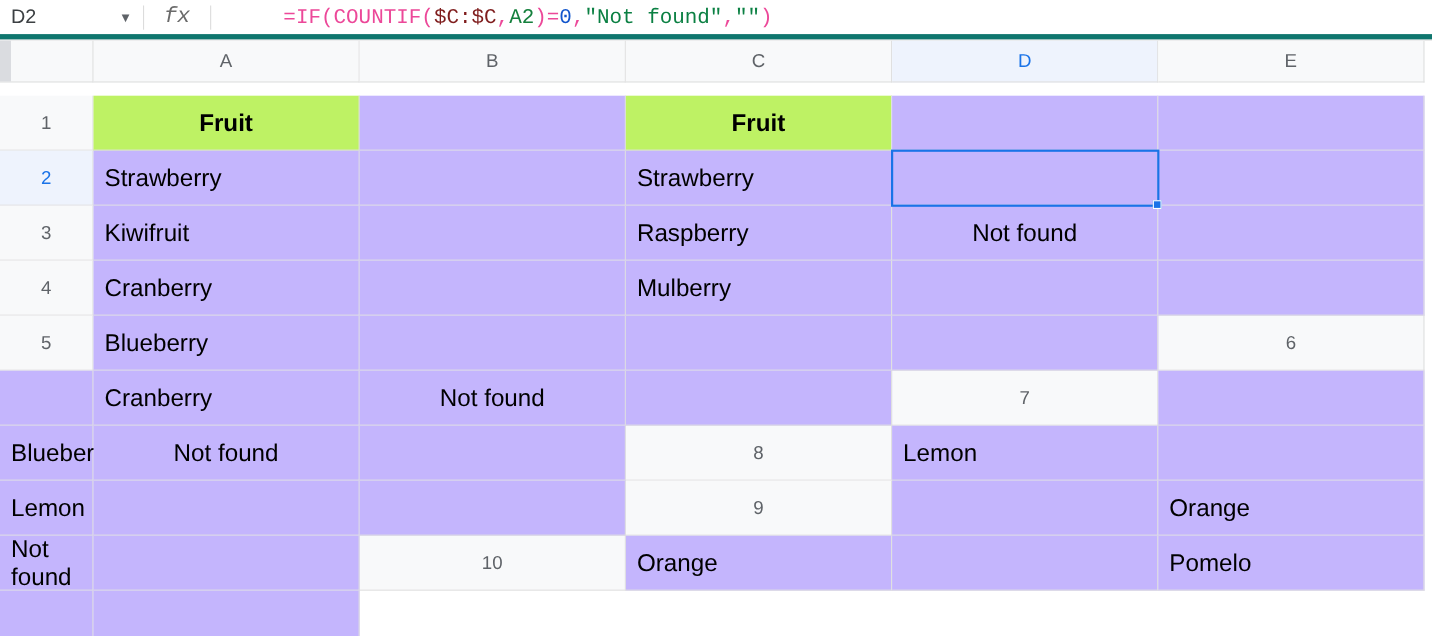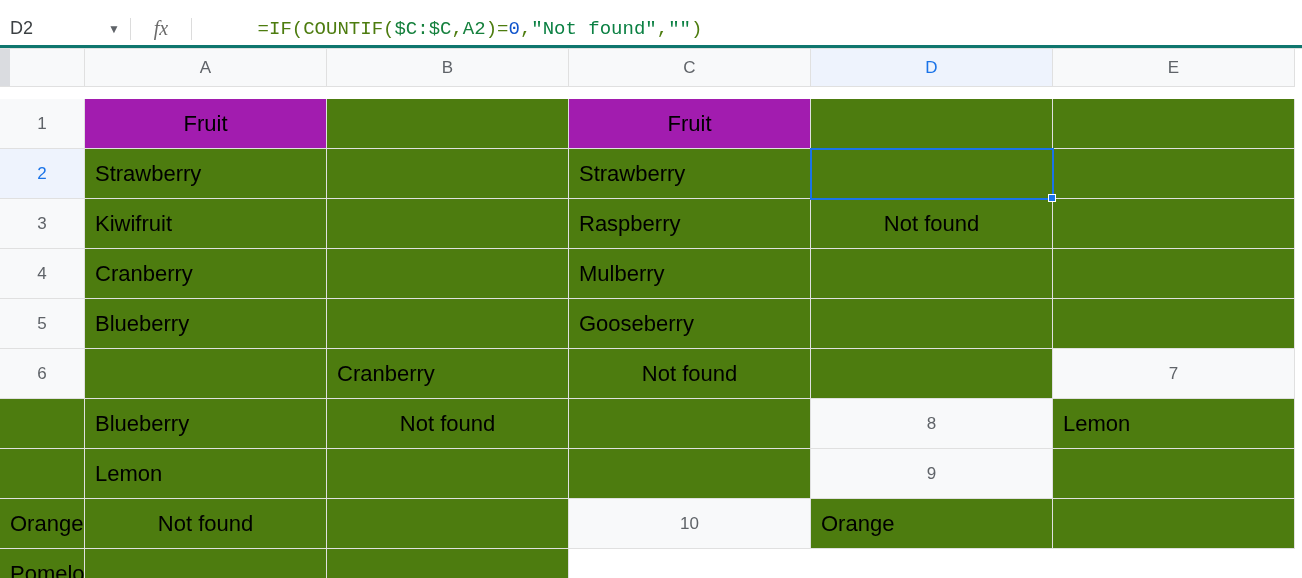--- a/index.html
+++ b/index.html
@@ -6,59 +6,58 @@
   body {
     margin: 0;
     font-family: Arial, sans-serif;
     background: #fff;
     color: #202124;
   }
   .formula-bar {
     display: flex;
     align-items: center;
     height: 36px;
-    border-bottom: 3px solid #0f766e;
+    border-bottom: 5px solid #0f766e;
     font-size: 18px;
-    margin-top: 12px;
   }
   .name-box {
     width: 130px;
     padding-left: 10px;
     display: flex;
     align-items: center;
     justify-content: space-between;
     color: #3c4043;
   }
   .name-dropdown {
     color: #5f6368;
     font-size: 12px;
     padding-right: 10px;
   }
   .fx-label {
     width: 60px;
     text-align: center;
     font-style: italic;
-    font-family: Liberation Serif, serif;
+    font-family: Liberation Mono, monospace;
     color: #6b6b6b;
     font-size: 20px;
   }
   .divider {
     width: 1px;
     height: 22px;
     background: #dcdcdc;
   }
   .formula-input {
     flex: 1;
     padding-left: 20px;
     font-family: Consolas, "Courier New", monospace;
     font-size: 19px;
     white-space: pre;
   }
-  .tok-black { color: #4d7c0f; }
-  .tok-orange { color: #15803d; }
+  .tok-black { color: #ec4899; }
+  .tok-orange { color: #7f1d1d; }
   .tok-purple { color: #15803d; }
   .tok-blue { color: #1155cc; }
   .tok-green { color: #0b8043; }
 
   .sheet {
     display: grid;
     grid-template-columns: 85px repeat(5, 242px);
     grid-auto-rows: 50px;
     border-top: 1px solid #e0e0e0;
   }
@@ -85,27 +84,27 @@
     position:absolute; left:0; top:0; bottom:0; width:10px; background:#dadce0;
   }
   .cell {
     border-right: 1px solid #e0e0e0;
     border-bottom: 1px solid #e0e0e0;
     display: flex;
     align-items: center;
     padding: 0 10px;
     font-size: 22px;
     color: #000;
-    background:#4d7c0f;
+    background:#c4b5fd;
     position: relative;
   }
   .cell.center { justify-content: center; }
   .cell.header-cell {
-    background: #a21caf;
-    font-weight: normal;
+    background: #bef264;
+    font-weight: bold;
     justify-content: center;
   }
   .selected {
     outline: 2px solid #1a73e8;
     outline-offset: -1px;
     z-index: 2;
   }
   .sel-handle {
     position: absolute;
     right: -4px;
@@ -171,21 +170,20 @@
   <div class="rowhdr">4</div>
   <div class="cell">Cranberry</div>
   <div class="cell"></div>
   <div class="cell">Mulberry</div>
   <div class="cell center"></div>
   <div class="cell"></div>
 
   <div class="rowhdr">5</div>
   <div class="cell">Blueberry</div>
   <div class="cell"></div>
-  <div class="cell">Gooseberry</div>
   <div class="cell center"></div>
   <div class="cell"></div>
 
   <div class="rowhdr">6</div>
   <div class="cell"></div>
   <div class="cell">Cranberry</div>
   <div class="cell center">Not found</div>
   <div class="cell"></div>
 
   <div class="rowhdr">7</div>

